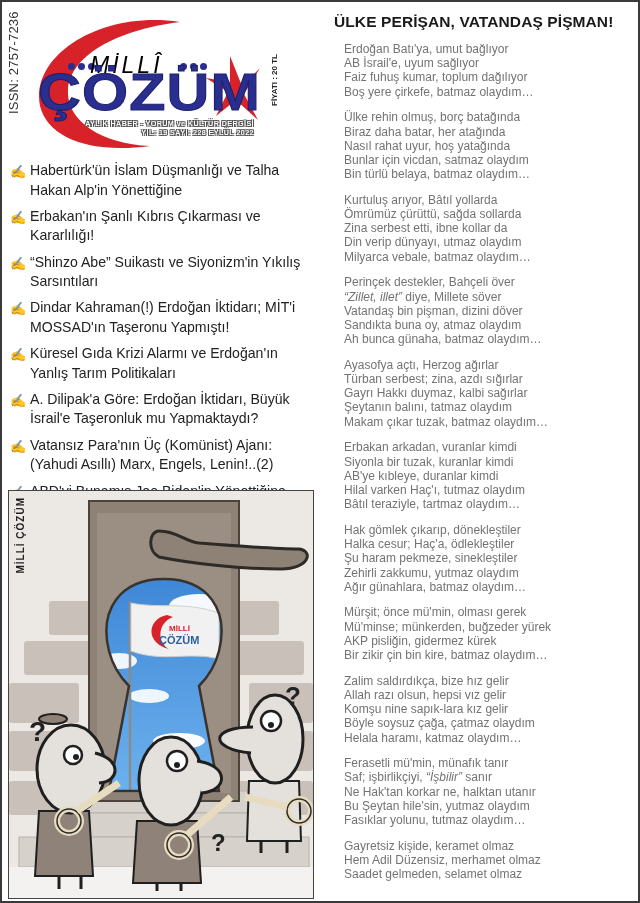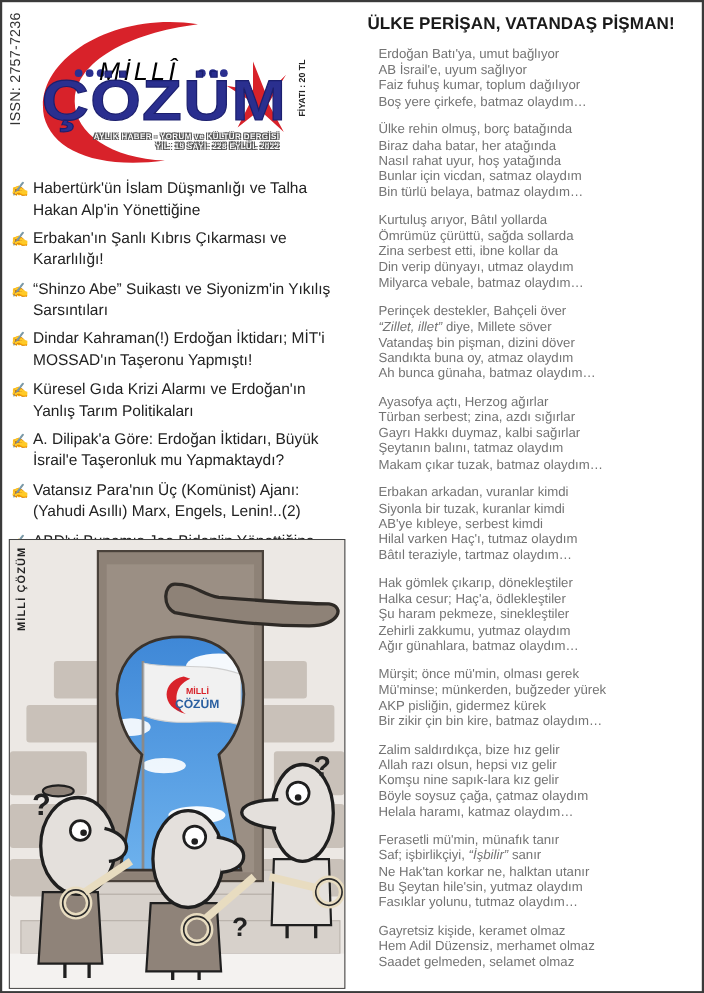--- a/index.html
+++ b/index.html
@@ -236,21 +236,21 @@
         <div class="stanza">
           <div class="line">Ayasofya açtı, Herzog ağırlar</div>
           <div class="line">Türban serbest; zina, azdı sığırlar</div>
           <div class="line">Gayrı Hakkı duymaz, kalbi sağırlar</div>
           <div class="line">Şeytanın balını, tatmaz olaydım</div>
           <div class="line">Makam çıkar tuzak, batmaz olaydım…</div>
         </div>
         <div class="stanza">
           <div class="line">Erbakan arkadan, vuranlar kimdi</div>
           <div class="line">Siyonla bir tuzak, kuranlar kimdi</div>
-          <div class="line">AB'ye kıbleye, serbest kimdi</div>
+          <div class="line">AB'ye kıbleye, duranlar kimdi</div>
           <div class="line">Hilal varken Haç'ı, tutmaz olaydım</div>
           <div class="line">Bâtıl teraziyle, tartmaz olaydım…</div>
         </div>
         <div class="stanza">
           <div class="line">Hak gömlek çıkarıp, dönekleştiler</div>
           <div class="line">Halka cesur; Haç'a, ödlekleştiler</div>
           <div class="line">Şu haram pekmeze, sinekleştiler</div>
           <div class="line">Zehirli zakkumu, yutmaz olaydım</div>
           <div class="line">Ağır günahlara, batmaz olaydım…</div>
         </div>

